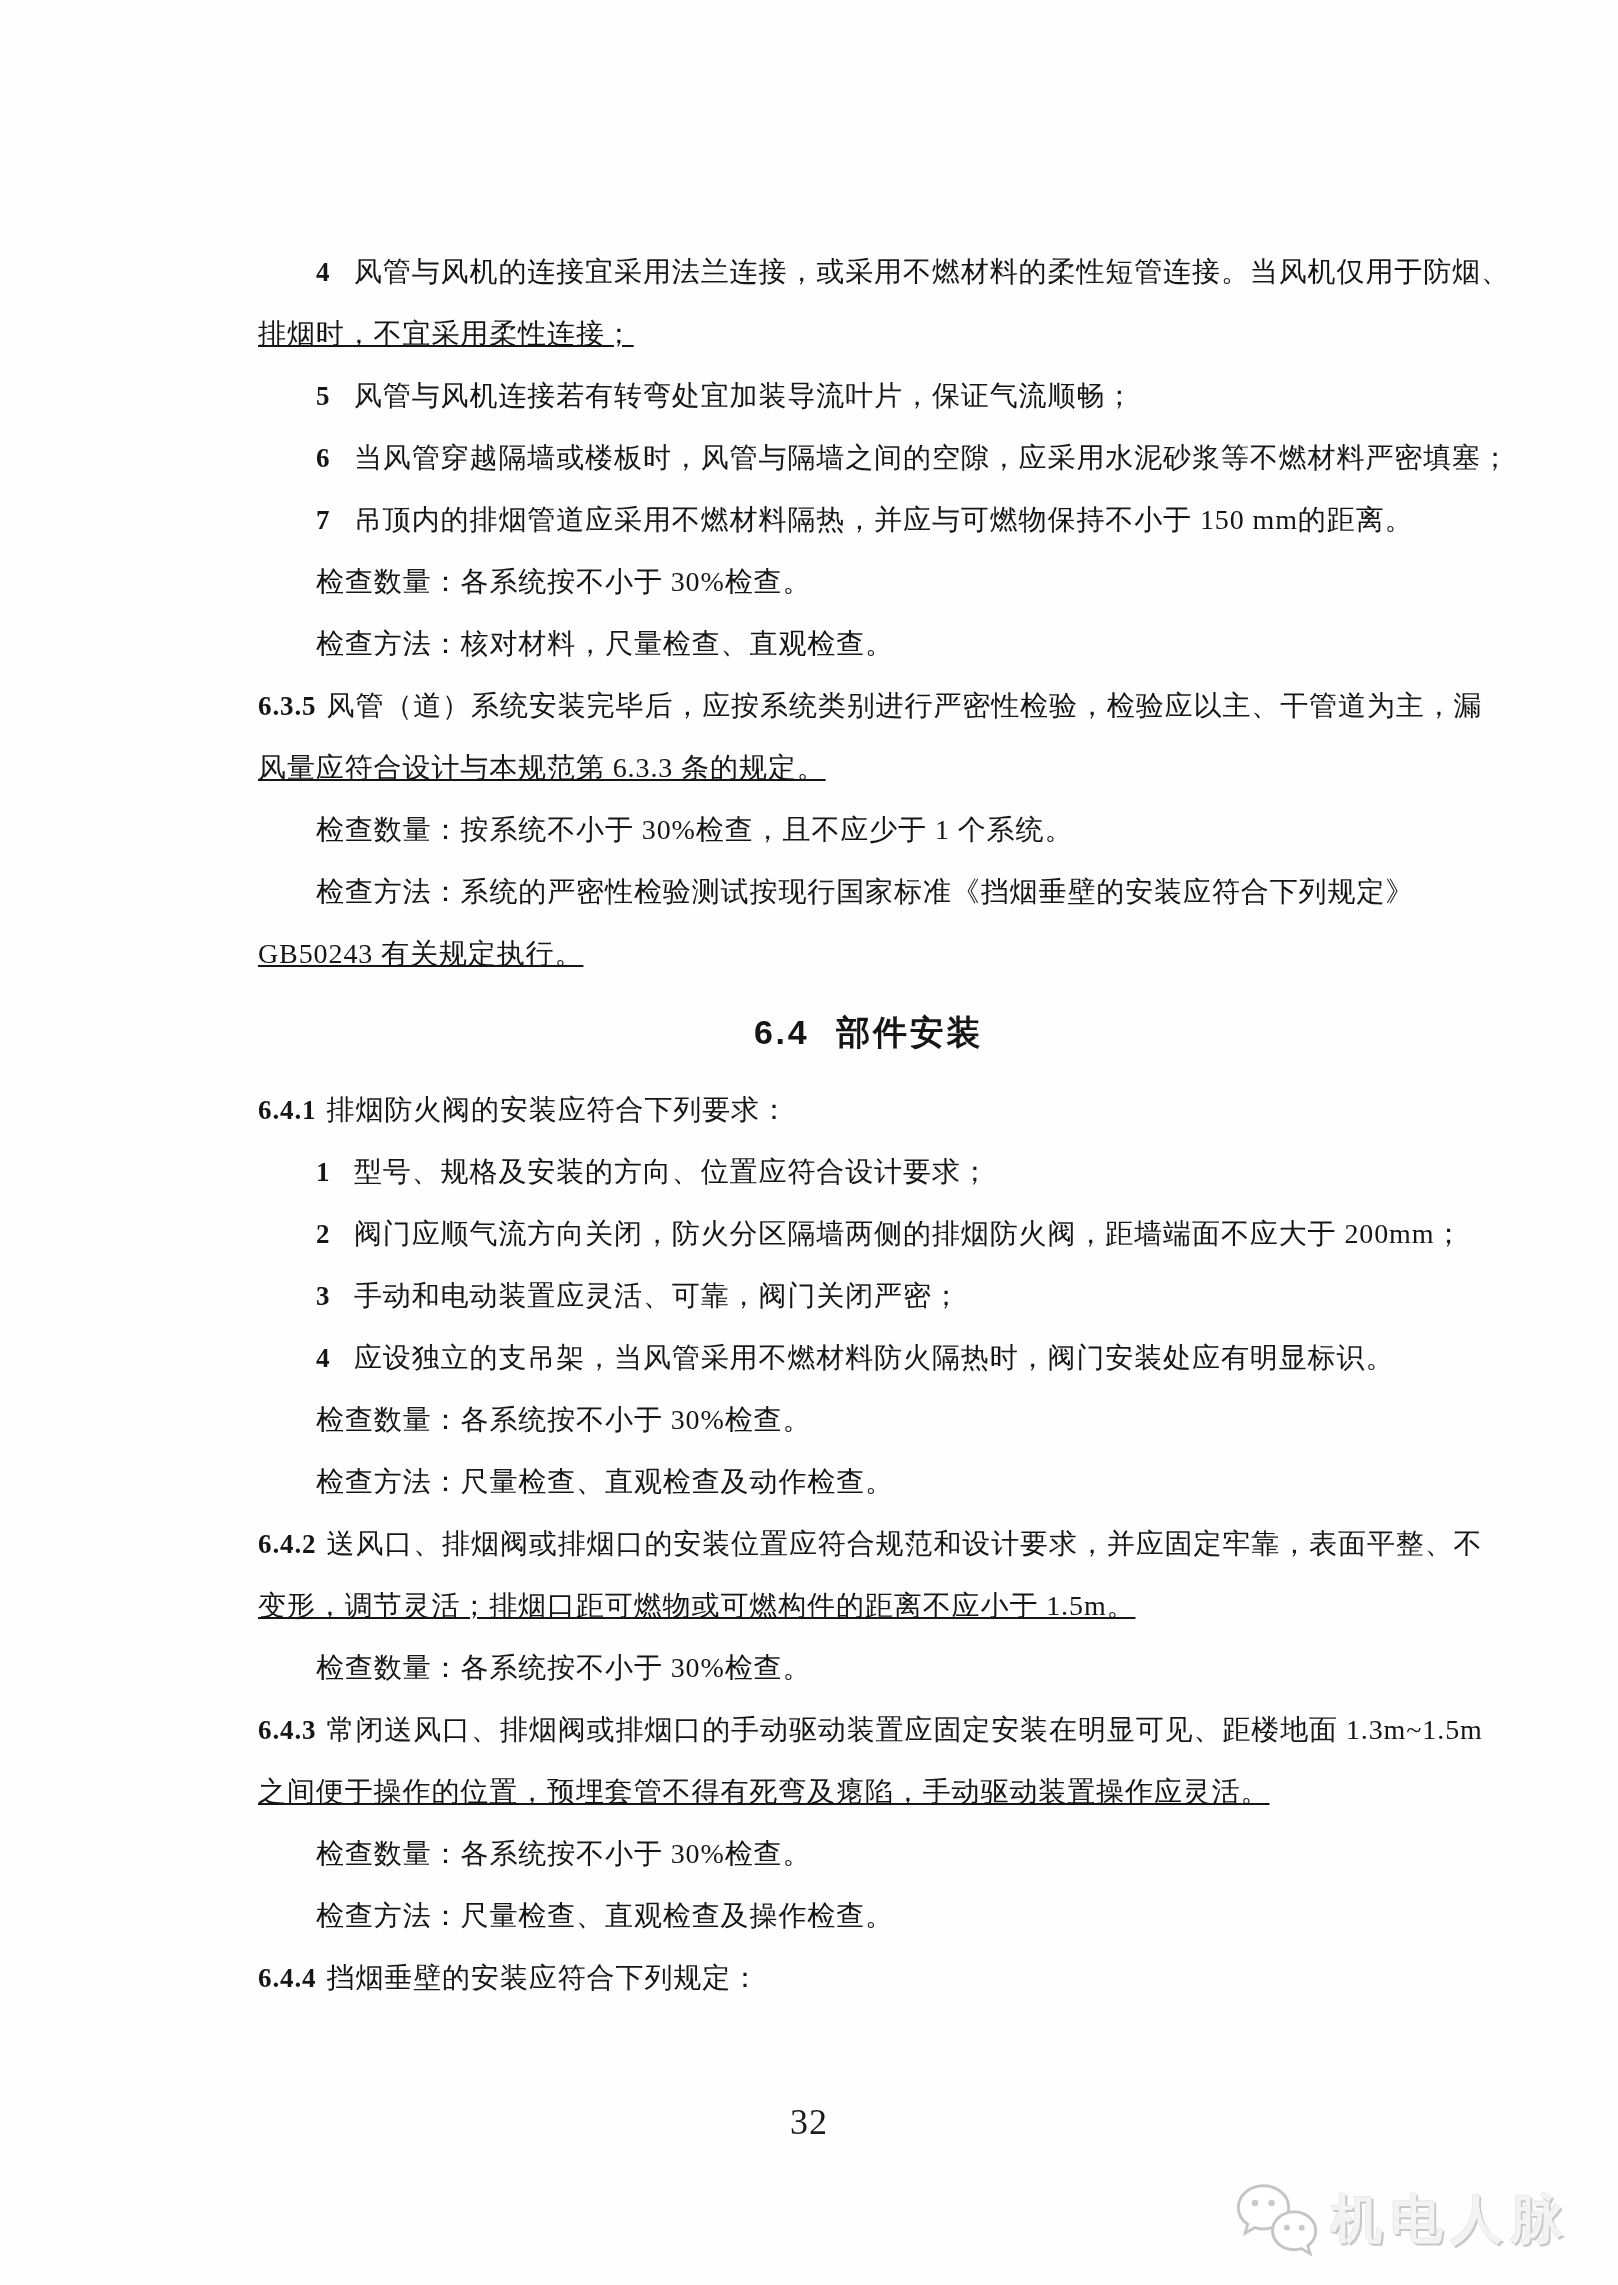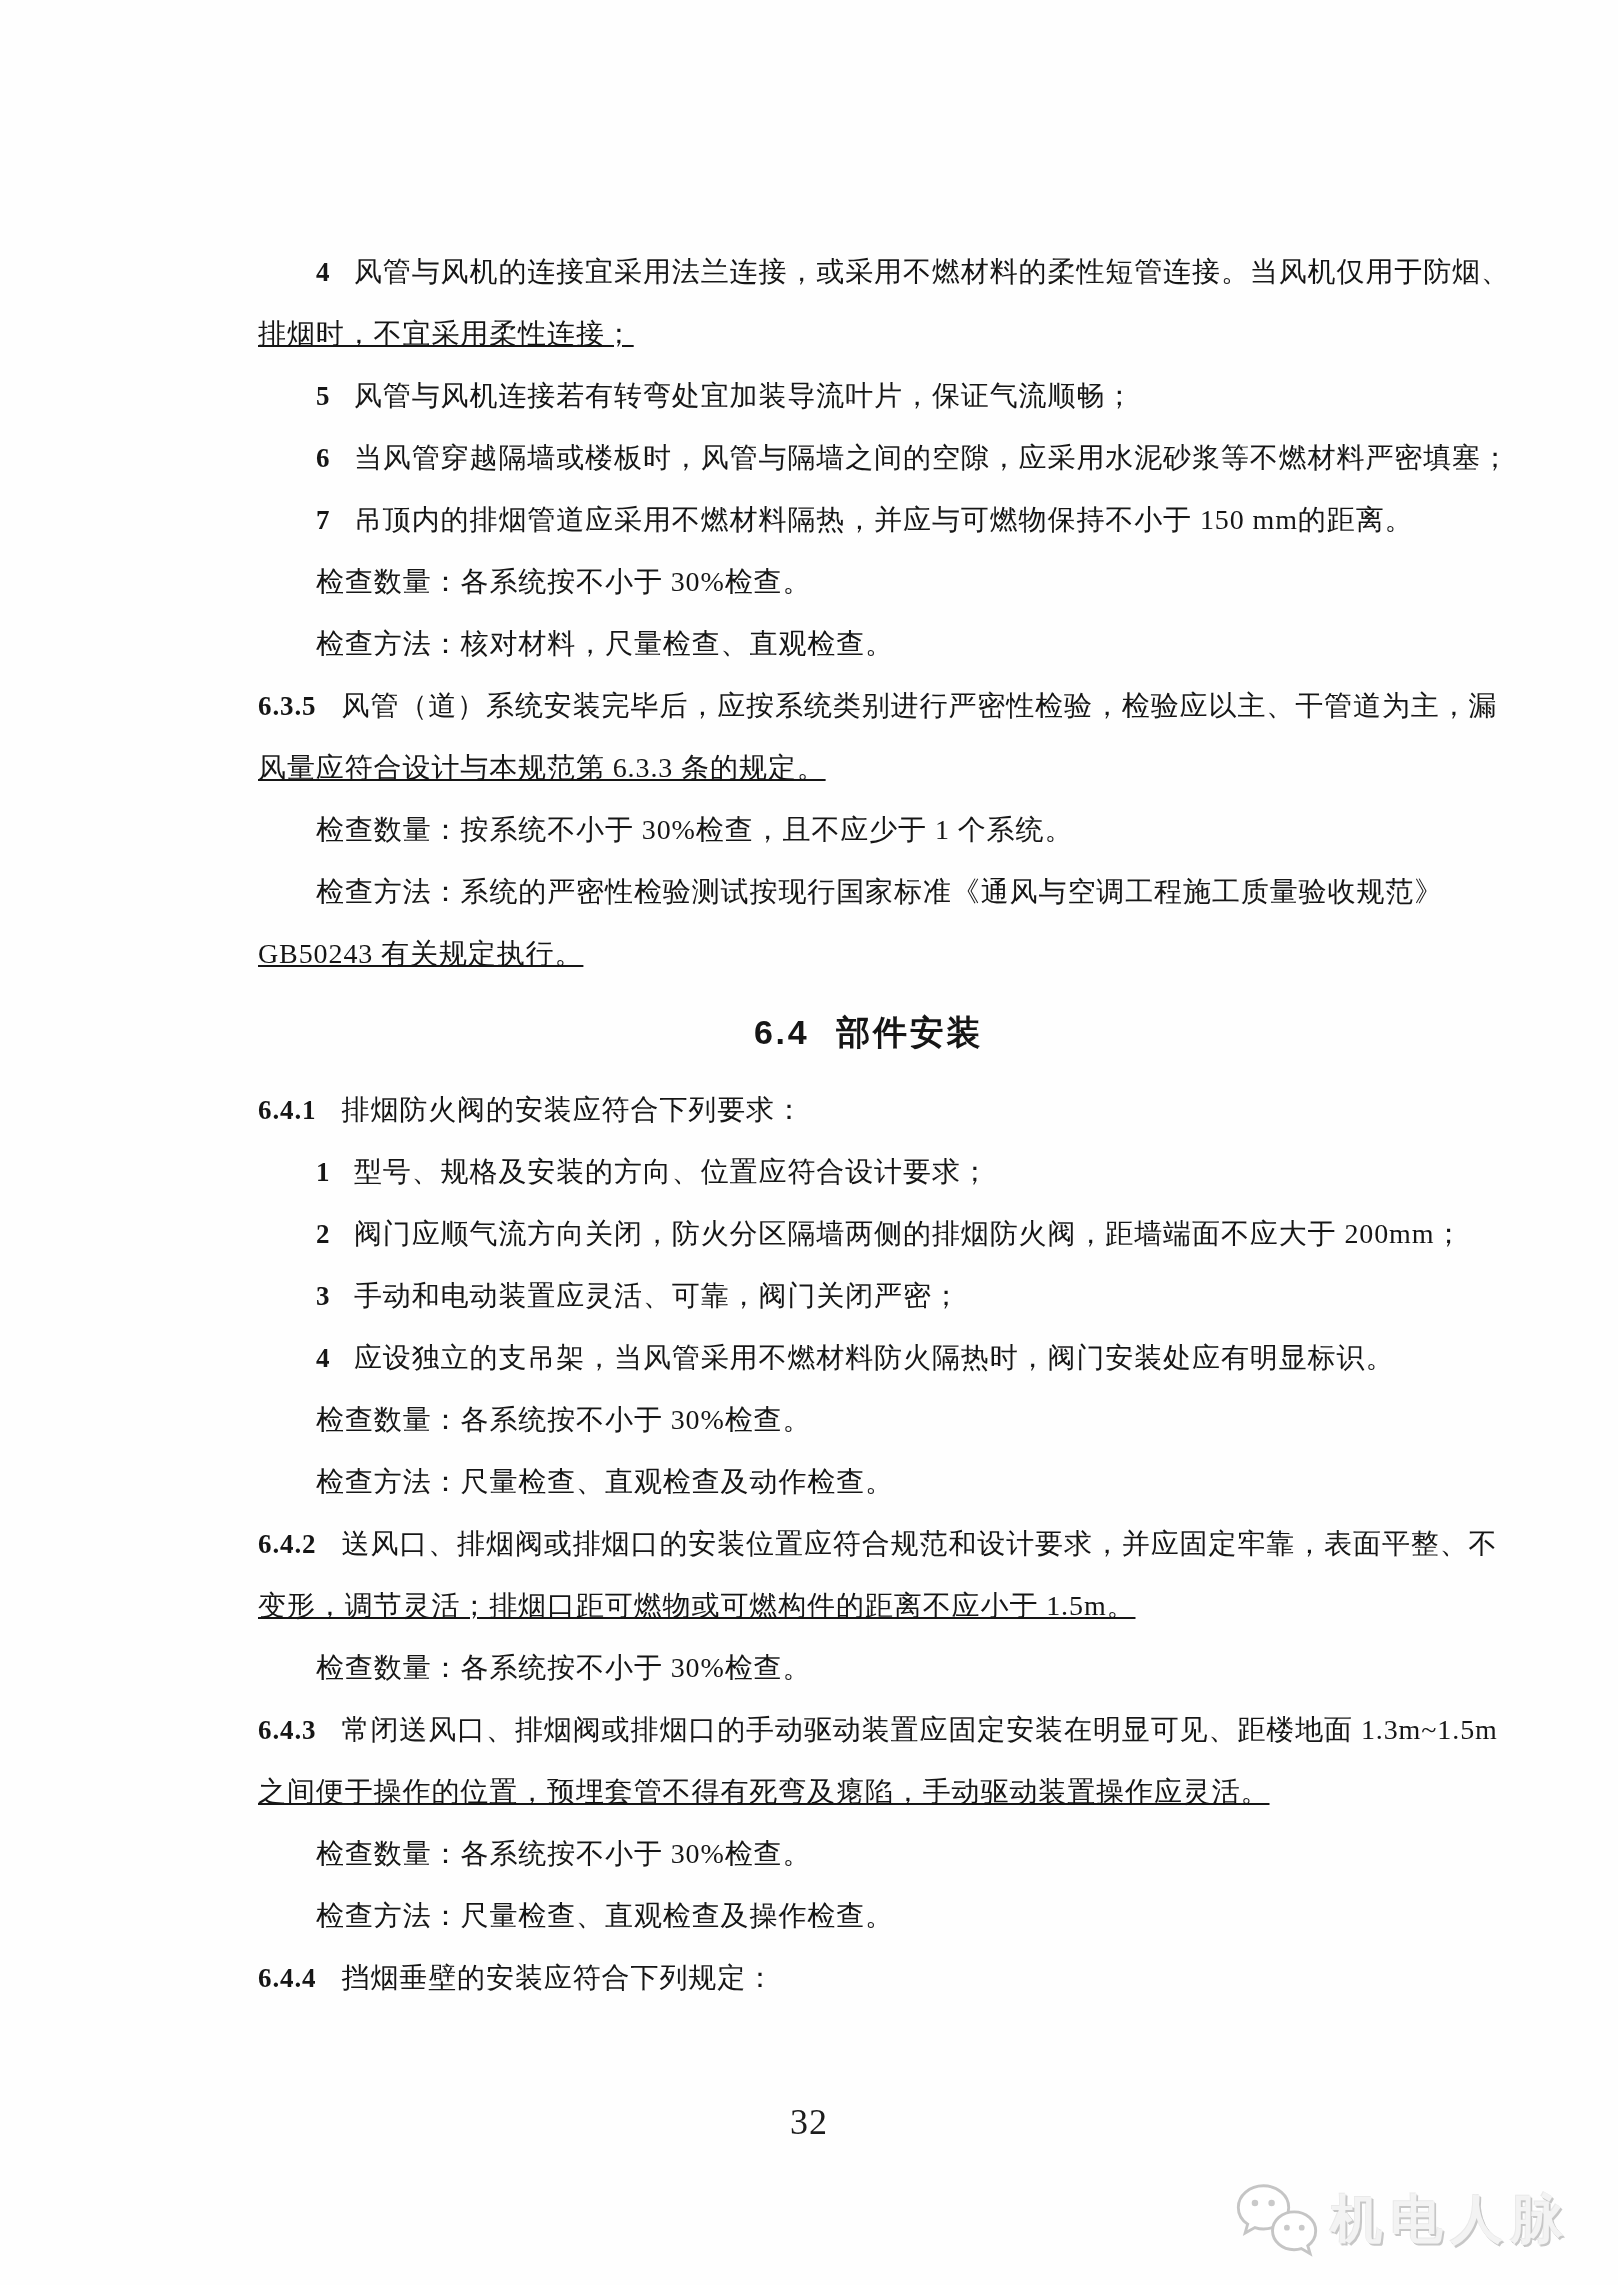--- a/index.html
+++ b/index.html
@@ -28,21 +28,21 @@
     white-space: nowrap;
   }
   .line.item, .line.indent { padding-left: 58px; }
   .line.clause { padding-left: 0; }
   .line.cont { padding-left: 0; text-decoration: underline; }
   .num {
     font-weight: bold;
     font-size: 27px;
   }
   .item .num { margin-right: 23.5px; }
-  .clause .num { margin-right: 25px; }
+  .clause .num { margin-right: 10px; }
   .line.heading {
     height: 94px;
     line-height: 94px;
     text-align: center;
     font-family: "Liberation Sans", "DejaVu Sans", sans-serif;
     font-weight: bold;
     font-size: 34px;
     letter-spacing: 2.7px;
     padding-left: 0;
   }
@@ -88,21 +88,21 @@
       <div class="line item"><span class="num">4</span><span class="txt">风管与风机的连接宜采用法兰连接，或采用不燃材料的柔性短管连接。当风机仅用于防烟、</span></div>
       <div class="line cont"><span class="txt">排烟时，不宜采用柔性连接；</span></div>
       <div class="line item"><span class="num">5</span><span class="txt">风管与风机连接若有转弯处宜加装导流叶片，保证气流顺畅；</span></div>
       <div class="line item"><span class="num">6</span><span class="txt">当风管穿越隔墙或楼板时，风管与隔墙之间的空隙，应采用水泥砂浆等不燃材料严密填塞；</span></div>
       <div class="line item"><span class="num">7</span><span class="txt">吊顶内的排烟管道应采用不燃材料隔热，并应与可燃物保持不小于 150 mm的距离。</span></div>
       <div class="line indent"><span class="txt">检查数量：各系统按不小于 30%检查。</span></div>
       <div class="line indent"><span class="txt">检查方法：核对材料，尺量检查、直观检查。</span></div>
       <div class="line clause"><span class="num">6.3.5</span><span class="txt">风管（道）系统安装完毕后，应按系统类别进行严密性检验，检验应以主、干管道为主，漏</span></div>
       <div class="line cont"><span class="txt">风量应符合设计与本规范第 6.3.3 条的规定。</span></div>
       <div class="line indent"><span class="txt">检查数量：按系统不小于 30%检查，且不应少于 1 个系统。</span></div>
-      <div class="line indent"><span class="txt">检查方法：系统的严密性检验测试按现行国家标准《通风与空调工程施工质量验收规范》</span></div>
+      <div class="line indent"><span class="txt">检查方法：系统的严密性检验测试按现行国家标准《挡烟垂壁的安装应符合下列规定》</span></div>
       <div class="line cont"><span class="txt">GB50243 有关规定执行。</span></div>
       <div class="line heading"><span class="num">6.4</span><span class="txt">部件安装</span></div>
       <div class="line clause"><span class="num">6.4.1</span><span class="txt">排烟防火阀的安装应符合下列要求：</span></div>
       <div class="line item"><span class="num">1</span><span class="txt">型号、规格及安装的方向、位置应符合设计要求；</span></div>
       <div class="line item"><span class="num">2</span><span class="txt">阀门应顺气流方向关闭，防火分区隔墙两侧的排烟防火阀，距墙端面不应大于 200mm；</span></div>
       <div class="line item"><span class="num">3</span><span class="txt">手动和电动装置应灵活、可靠，阀门关闭严密；</span></div>
       <div class="line item"><span class="num">4</span><span class="txt">应设独立的支吊架，当风管采用不燃材料防火隔热时，阀门安装处应有明显标识。</span></div>
       <div class="line indent"><span class="txt">检查数量：各系统按不小于 30%检查。</span></div>
       <div class="line indent"><span class="txt">检查方法：尺量检查、直观检查及动作检查。</span></div>
       <div class="line clause"><span class="num">6.4.2</span><span class="txt">送风口、排烟阀或排烟口的安装位置应符合规范和设计要求，并应固定牢靠，表面平整、不</span></div>

